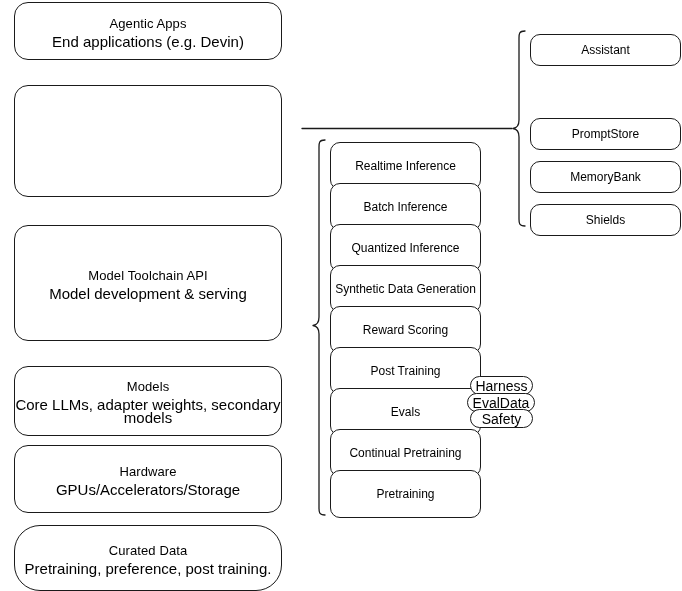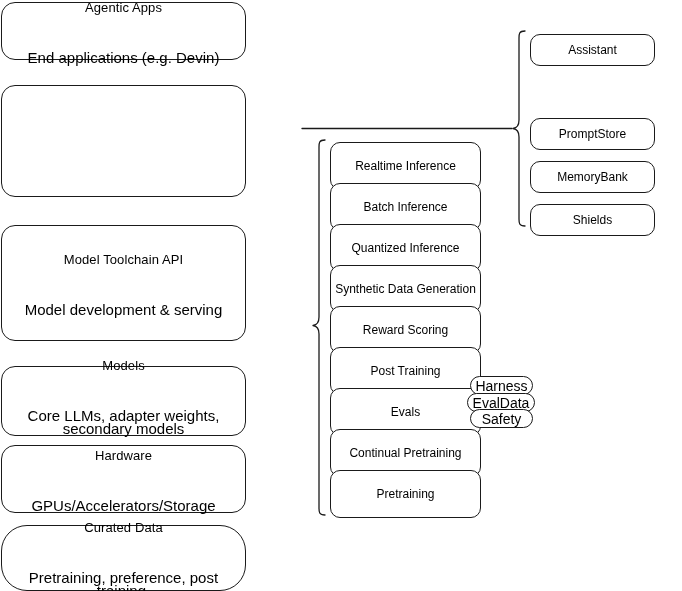--- a/index.html
+++ b/index.html
@@ -32,56 +32,55 @@
     border-radius: 12px;
     display: flex;
     flex-direction: column;
     align-items: center;
     justify-content: center;
     text-align: center;
   }
 
   
   .layer {
-    left: 1px;
-    width: 245px;
+    left: 14px;
+    width: 268px;
     border-radius: 14px;
-    gap: 32px;
   }
   .layer .title {
     font-size: 13px;
     line-height: 17px;
     letter-spacing: 0.1px;
   }
   .layer .subtitle {
     font-size: 15px;
     line-height: 13px;
     margin-top: 3px;
   }
 
   #layer-agentic-apps      { top: 2px;   height: 58px; }
   #layer-agentic-system-api{ top: 85px;  height: 112px; }
   #layer-model-toolchain   { top: 225px; height: 116px; }
-  #layer-models            { top: 366px; height: 70px; justify-content: flex-end; }
+  #layer-models            { top: 366px; height: 70px; }
   #layer-hardware          { top: 445px; height: 68px; }
   #layer-curated-data      { top: 525px; height: 66px; border-radius: 26px; }
 
   
   .mid-node {
     left: 330px;
     width: 151px;
     height: 48px;
     border-radius: 10px;
     font-size: 12px;
   }
 
   
   .right-node {
     left: 530px;
-    width: 125px;
+    width: 151px;
     height: 32px;
     border-radius: 10px;
     font-size: 12px;
   }
 
   
   .pill {
     position: absolute;
     box-sizing: border-box;
     border: 1px solid #1a1a1a;

